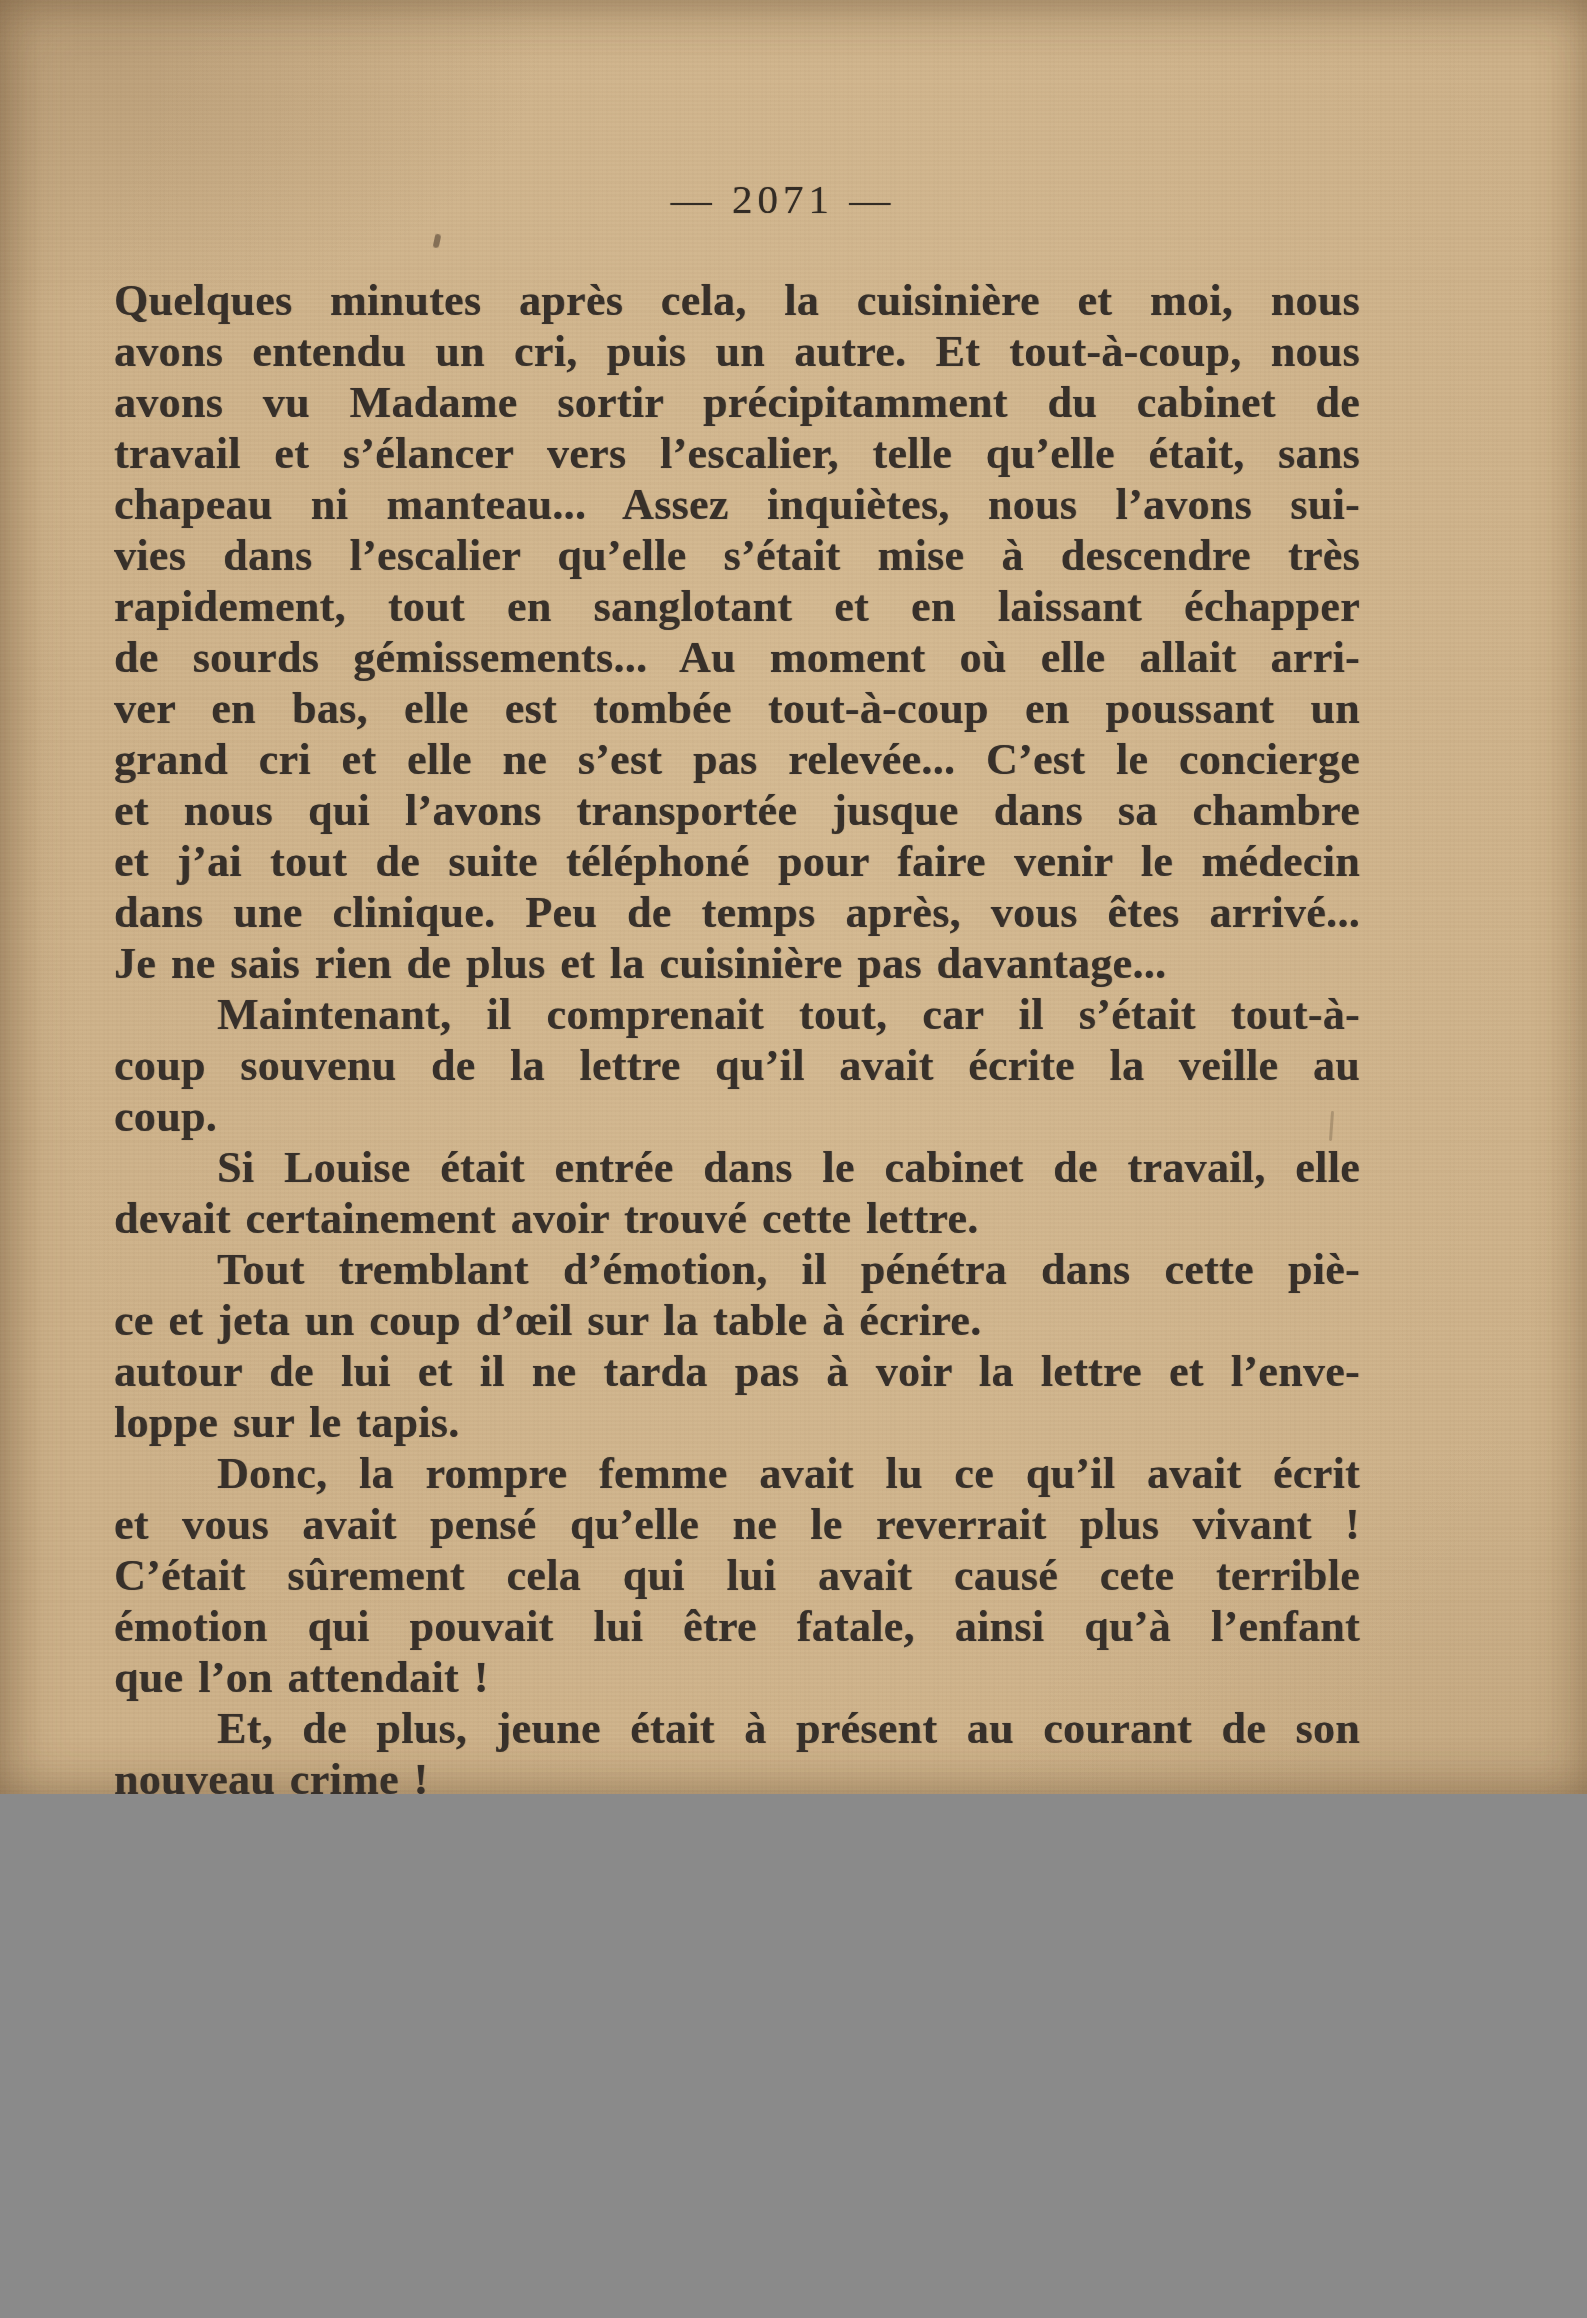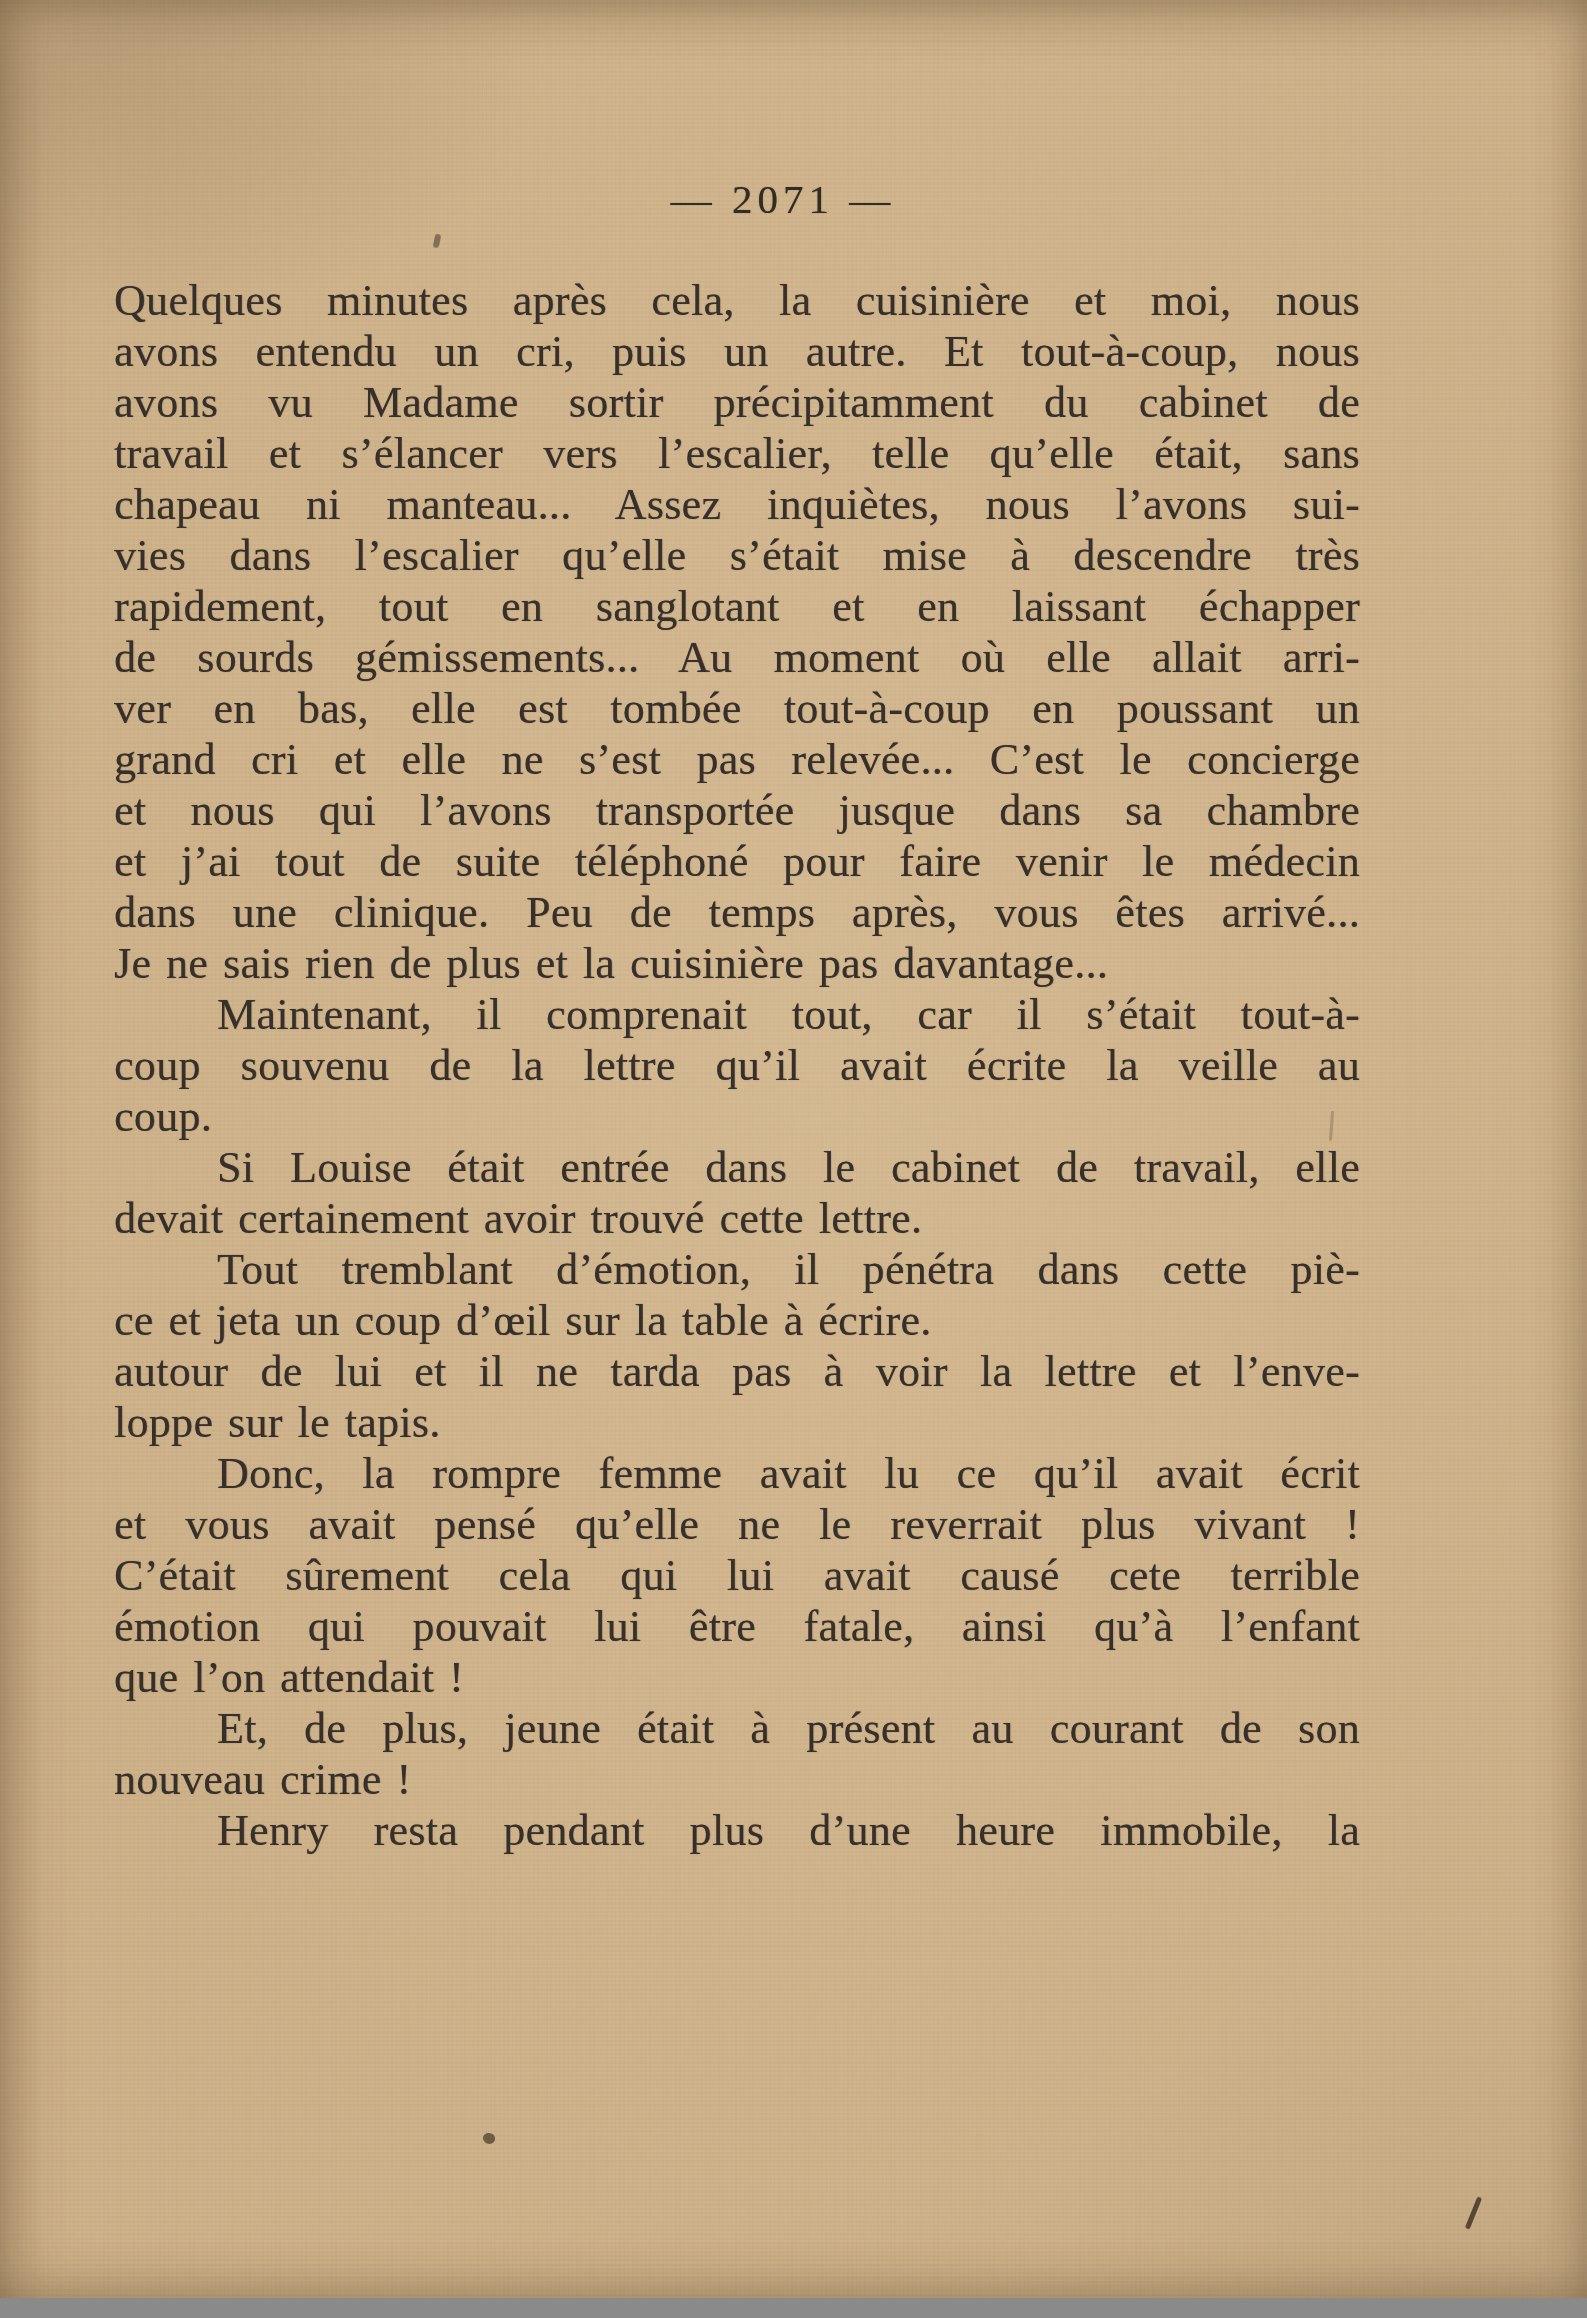--- a/index.html
+++ b/index.html
@@ -1,19 +1,19 @@
 <!DOCTYPE html>
 <html lang="fr" style="font-size:11.4px"><head>
 <meta charset="utf-8">
 <style>
   html, body { margin: 0; padding: 0; background: #8a8a8a; }
   .page {
     position: relative;
     width: 1588px;
-    height: 2298px;
+    height: 1794px;
     overflow: hidden;
     background-color: #cdb189;
     background-image:
       radial-gradient(ellipse 639px 369px at 6% 3%, rgba(122,94,64,0.22), transparent 70%),
       radial-gradient(ellipse 923px 568px at 104% 102%, rgba(118,92,60,0.12), transparent 72%),
       radial-gradient(ellipse 1065px 1632px at 52% 44%, rgba(238,216,178,0.22), transparent 78%),
       repeating-linear-gradient(90deg, rgba(112,87,58,0.028) 0px, rgba(112,87,58,0.028) 1.4px, transparent 1.4px, transparent 4.3px),
       repeating-linear-gradient(0deg, rgba(255,246,222,0.022) 0px, rgba(255,246,222,0.022) 2.1px, rgba(95,75,50,0.022) 2.1px, rgba(95,75,50,0.022) 4.3px);
     box-shadow:
       inset 20px 0 64px -15.6px rgba(96,72,45,0.38),
@@ -33,21 +33,21 @@
     line-height: 51px;
     letter-spacing: 5px;
     color: #332c25;
     text-shadow: 0 0 1.1px rgba(40,33,26,0.6);
   }
   .text-block {
     margin-top: 50px;
     margin-left: 114px;
     width: 1246px;
   }
-  .para { margin: 0; padding: 0; }
+  .para { margin: 0; padding: 0; font-weight: bold; }
   .line {
     display: block;
     font-size: 44px;
     line-height: 51px;
     letter-spacing: 0.3px;
     word-spacing: 3.5px;
     white-space: normal;
     text-align: left;
     text-shadow: 0.4px 0.4px 0.9px rgba(46,38,30,0.55);
   }

